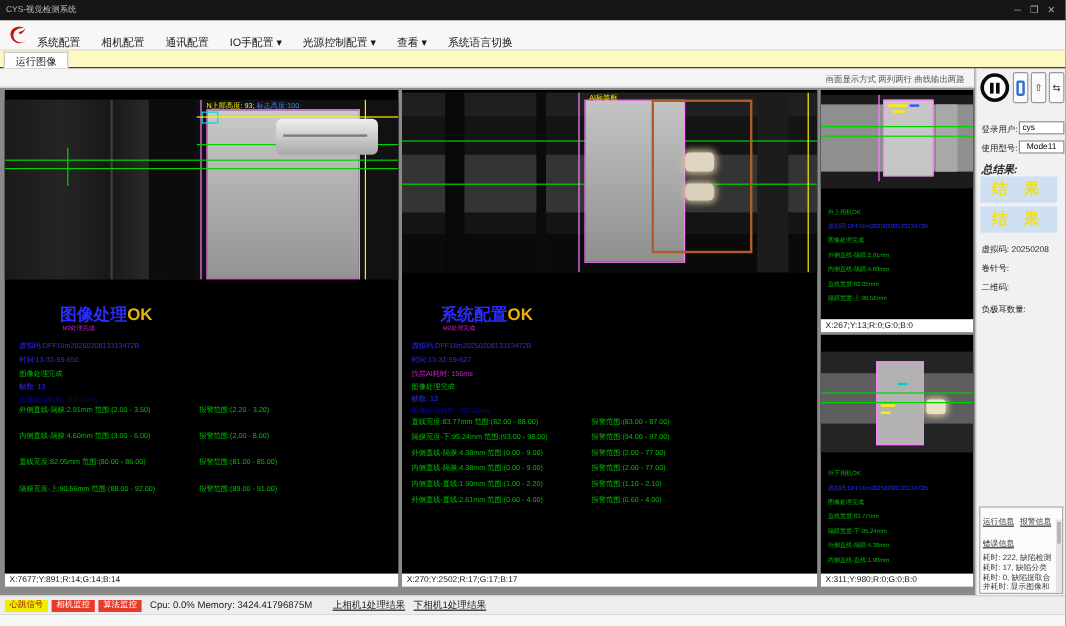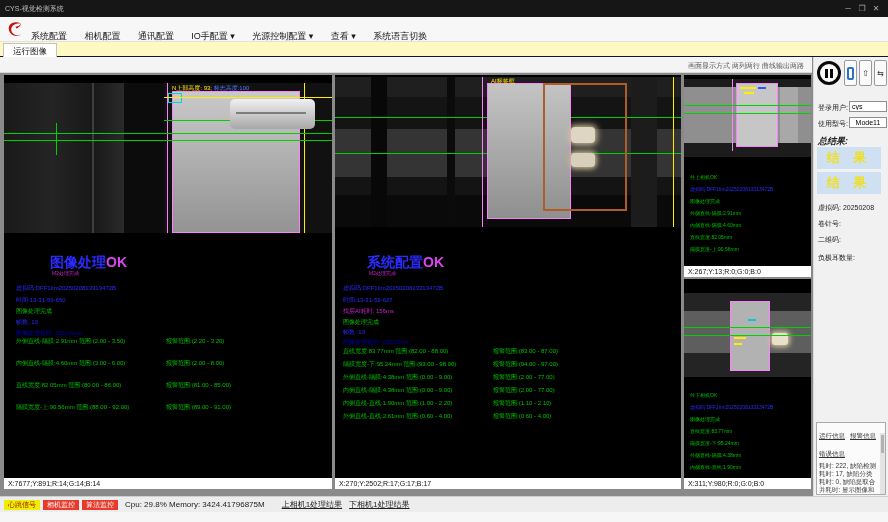--- a/index.html
+++ b/index.html
@@ -21,21 +21,21 @@
 .tb-item{display:inline-block;margin-right:8px;font-size:8px;color:#222;position:relative;top:3px}
 .tb-items{position:absolute;left:6px;top:0}
 .tb-right{position:absolute;left:688px;top:4px;font-size:7px;color:#555}
 
 .panel{position:absolute;background:#000}
 .imgzone{position:absolute;left:0;width:100%;overflow:hidden}
 .strip{position:absolute;left:0;right:0;bottom:0;height:11px;background:#fff;font-size:7px;color:#111;padding:1px 4px;line-height:9px}
 .gline{position:absolute;height:1px;background:#00d200}
 .gvline{position:absolute;width:1px;background:#00d200}
 .film{position:absolute;border:1px solid #ff80ff}
-.t-blue{color:#2b2bff}.t-blue2{color:#4f7dff}.t-ok{color:#d946ef}.t-green{color:#00c000}
+.t-blue{color:#2b2bff}.t-blue2{color:#4f7dff}.t-ok{color:#eab308}.t-green{color:#00c000}
 .t-magenta{color:#cc22cc}.t-darkblue{color:#0000b0}.t-yellow{color:#ffee00}
 .pline{font-size:6px;position:absolute;white-space:nowrap}
 .row{display:flex;color:#00c000;font-size:6px;white-space:nowrap}
 .row .m{width:150px;flex:none}
 .sline{font-size:5px;white-space:nowrap;line-height:12px}
 
 .sidebar{position:absolute;left:813px;top:57px;width:75px;height:439px;background:#f1f1f1;border-left:1px solid #dcdcdc}
 .sb-label{position:absolute;font-size:7px;color:#222;white-space:nowrap}
 .sb-input{position:absolute;width:38px;height:11px;background:#fff;border:1px solid #909090;font-size:7px;
 padding:0 2px;font-family:"Liberation Sans",sans-serif}
@@ -282,17 +282,17 @@
     <div class="logscroll">
         <div class="logthumb"></div>
       </div>
   </div>
 </div>
 
 <div class="statusbar">
   <span class="badge yellow">心跳信号</span>
   <span class="badge red">相机监控</span>
   <span class="badge red">算法监控</span>
-  <span class="sb-text">Cpu: 29.8% Memory: 3424.41796875M</span>
+  <span class="sb-text">Cpu: 0.0% Memory: 3424.41796875M</span>
   <span class="sb-text" style="margin-left:14px;text-decoration:underline">上相机1处理结果</span>
   <span class="sb-text" style="text-decoration:underline">下相机1处理结果</span>
 </div>
 <div class="footer"></div>
 
 </body></html>

